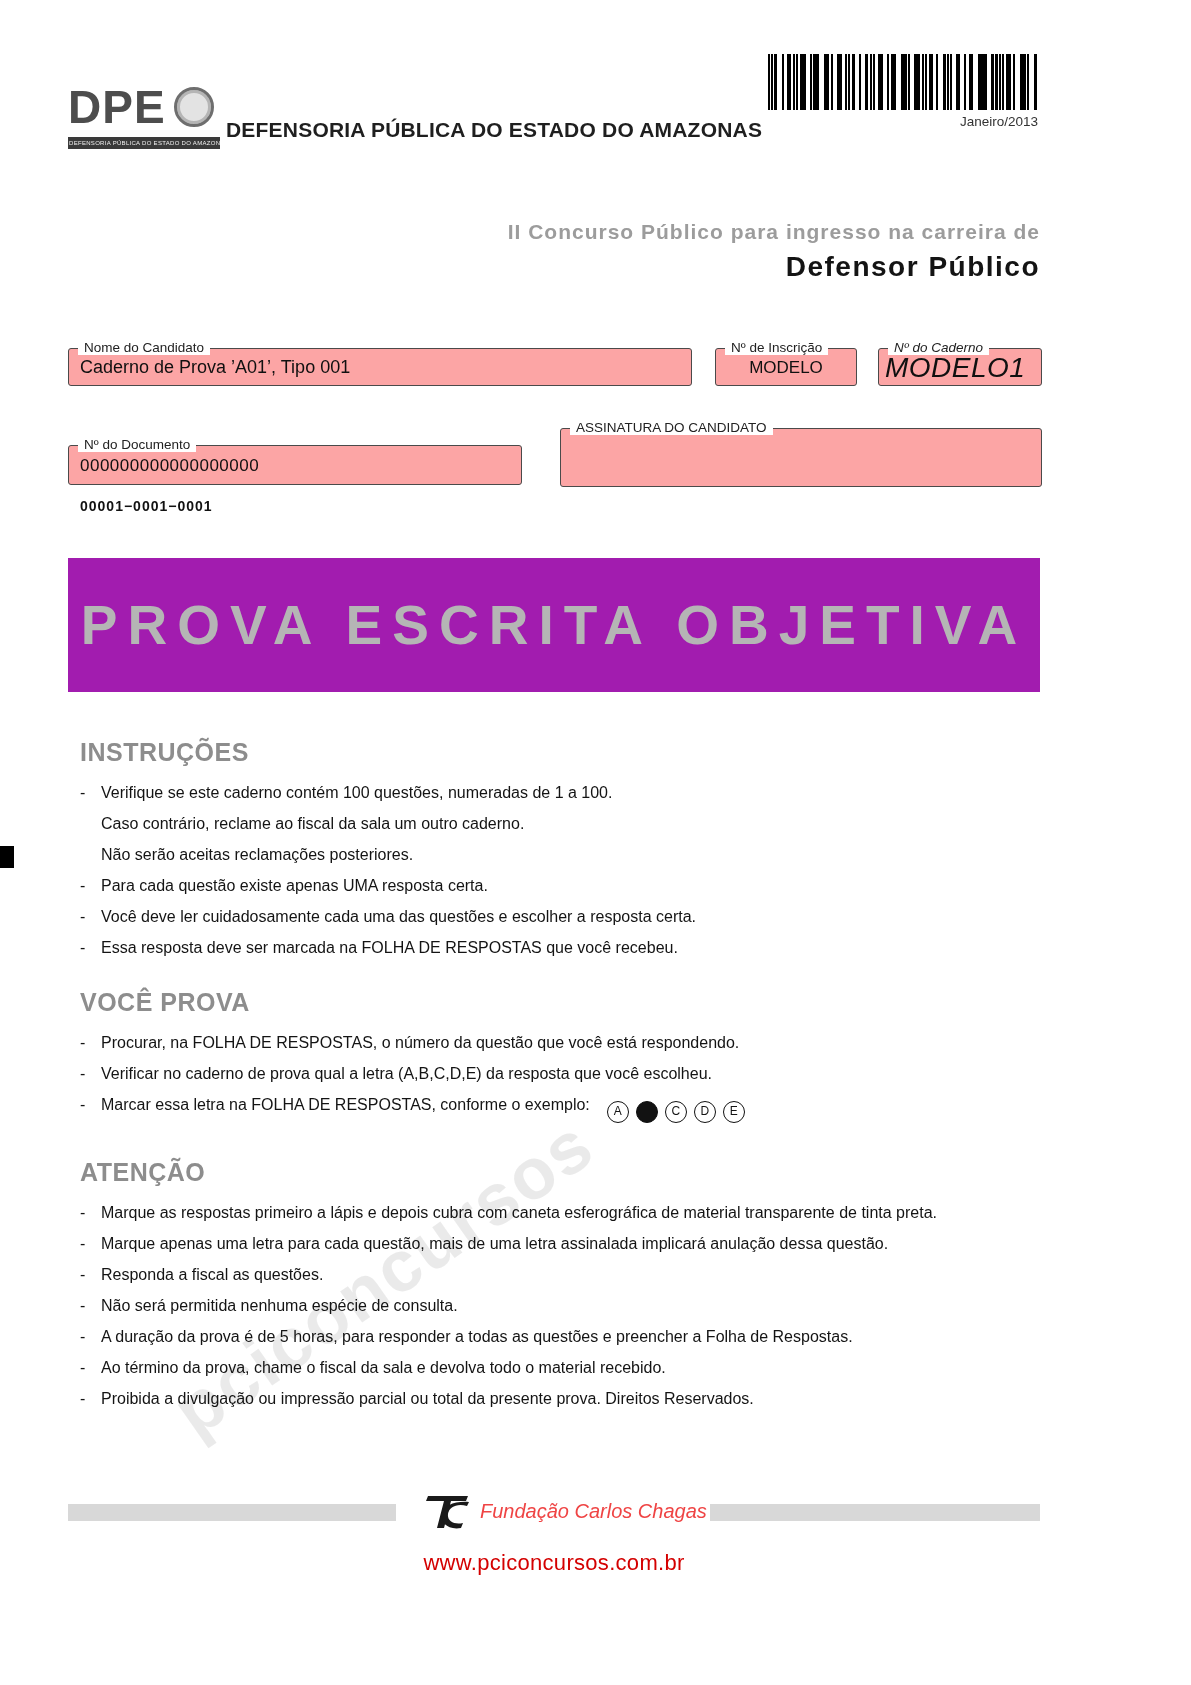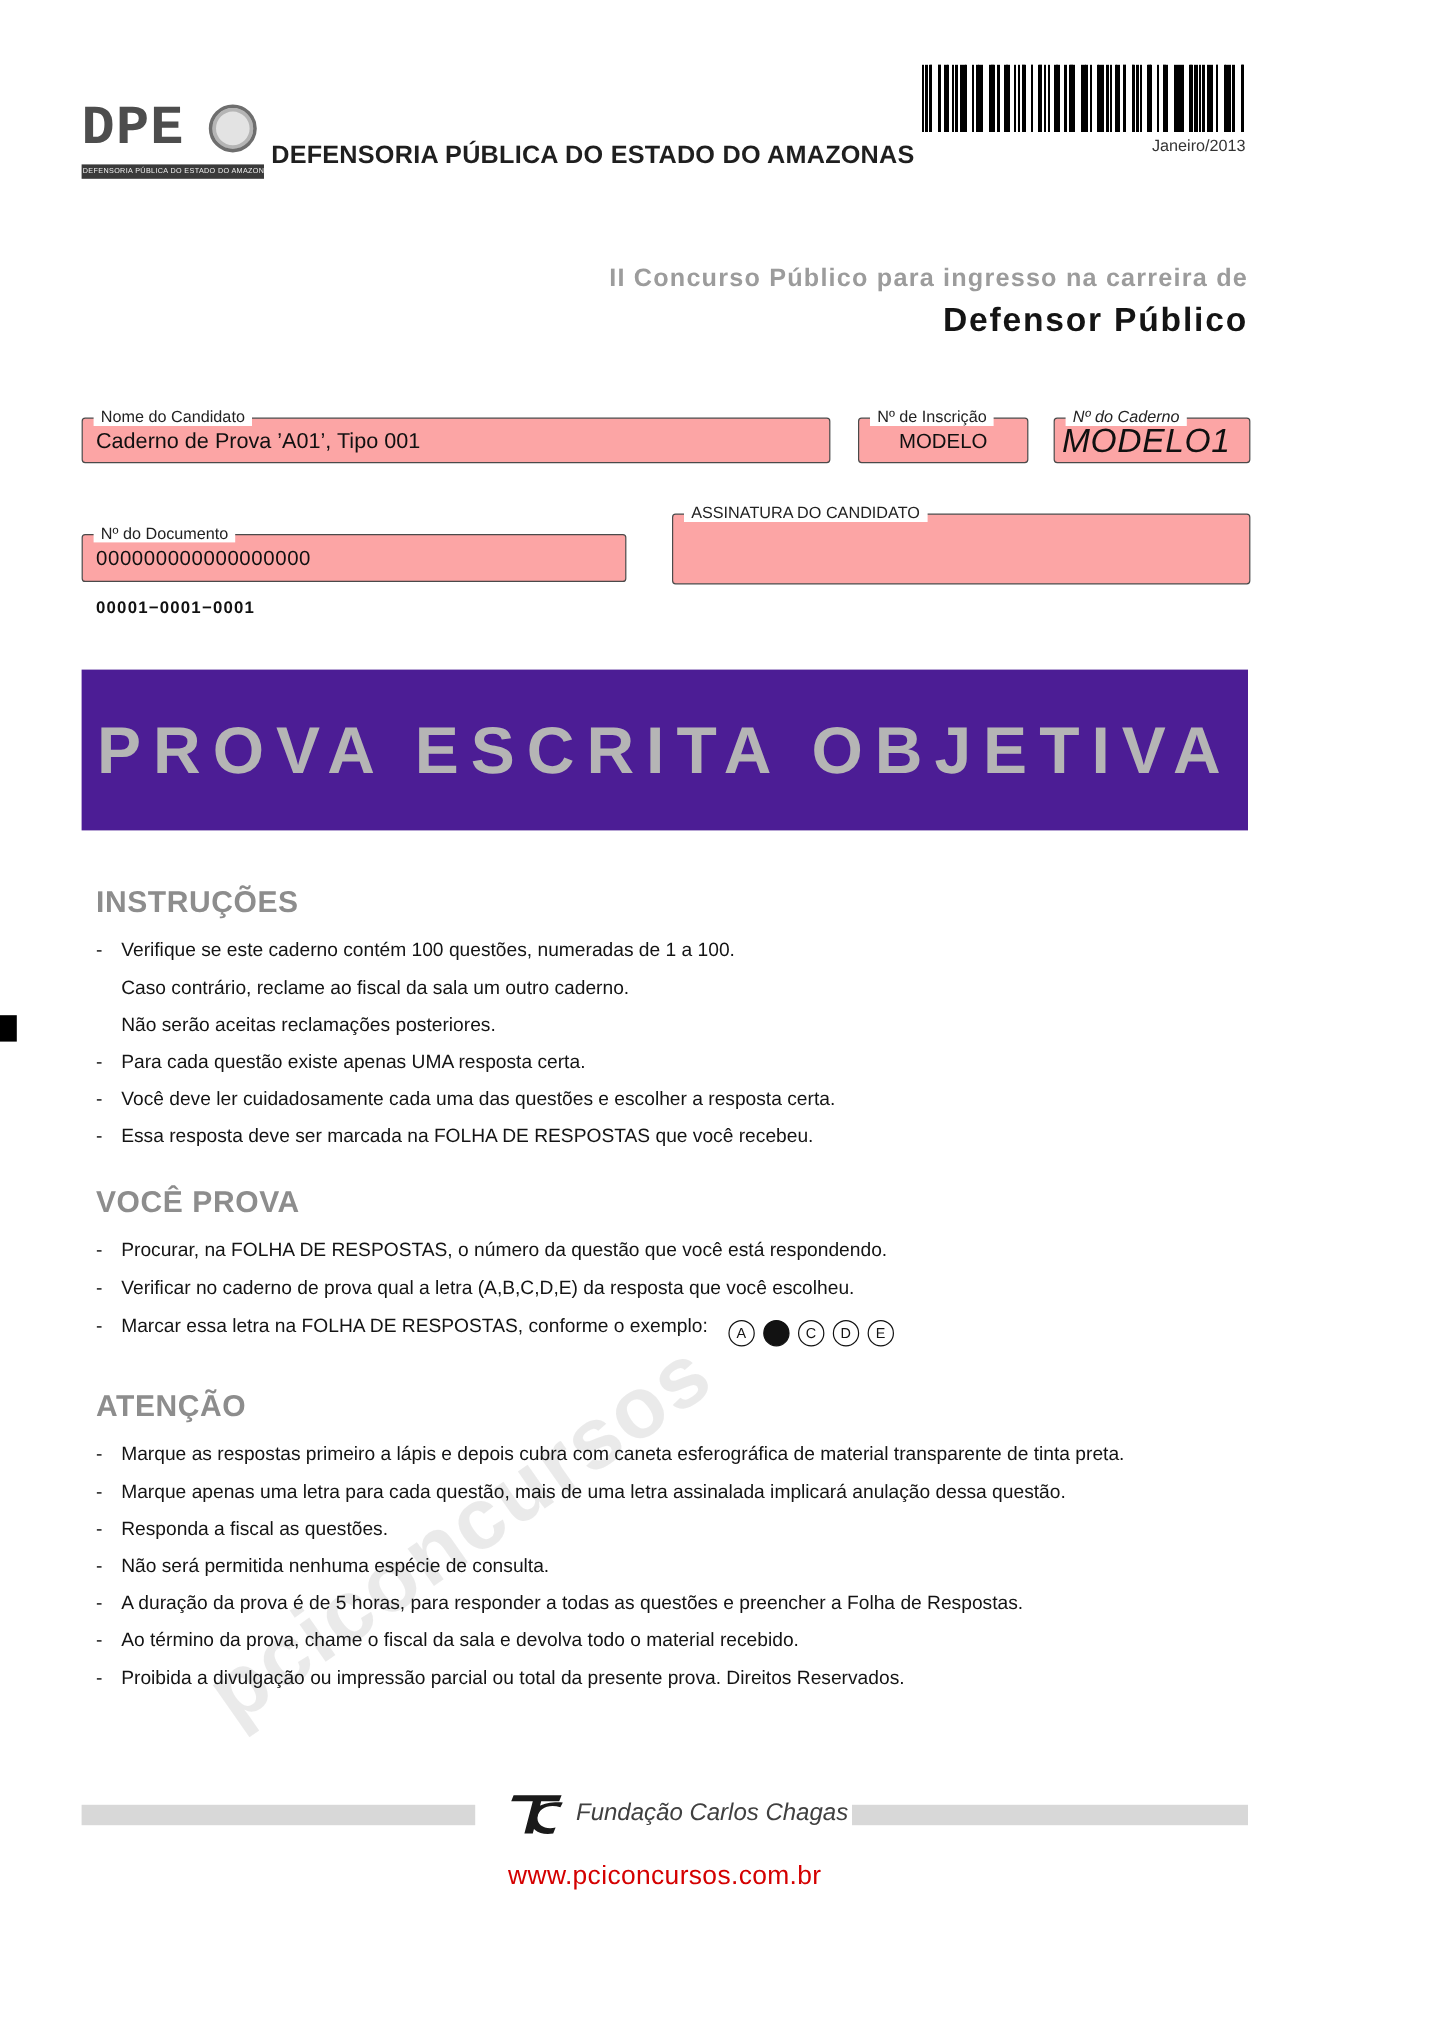--- a/index.html
+++ b/index.html
@@ -6,21 +6,21 @@
   body{
     width:1191px;height:1685px;position:relative;background:#ffffff;
     font-family:"Liberation Sans", sans-serif;color:#141414;overflow:hidden;
   }
   .page{position:absolute;left:68px;top:0;width:972px;height:1685px;}
 
   
   .logo{position:absolute;left:0;top:82px;width:152px;}
   .logo-art{position:relative;height:52px;}
   .logo-dpe{
-    font-family:Liberation Mono, monospace;font-size:46px;line-height:50px;
+    font-family:Liberation Sans, sans-serif;font-size:46px;line-height:50px;
     font-weight:bold;color:#4d4d4d;letter-spacing:1px;
   }
   .logo-emblem{
     position:absolute;left:106px;top:5px;width:34px;height:34px;border-radius:50%;
     border:3px solid #6e6e6e;background:#e3e3e3;box-shadow:inset 0 0 0 3px #b5b5b5;
   }
   .logo-caption{
     margin-top:3px;background:#3a3a3a;color:#f0f0f0;font-size:6px;line-height:8px;
     padding:2px 1px;text-align:center;letter-spacing:0.3px;width:150px;white-space:nowrap;overflow:hidden;
   }
@@ -55,21 +55,21 @@
   .box-cad .fvalue{font-size:28px;padding:3px 6px;letter-spacing:0.5px;}
   .box-doc{left:0;top:445px;width:452px;height:38px;}
   .box-doc .fvalue{font-size:17px;padding-top:10px;letter-spacing:0.5px;}
   .box-sig{left:492px;top:428px;width:480px;height:57px;}
   .serial{
     position:absolute;left:12px;top:498px;font-size:14px;font-weight:700;
     letter-spacing:1px;color:#111;
   }
 
   
-  .banner{position:absolute;left:0;top:558px;width:972px;height:134px;background:#4c1d95;}
+  .banner{position:absolute;left:0;top:558px;width:972px;height:134px;background:#a21caf;}
   .banner-title{
     text-align:center;line-height:134px;font-size:55px;font-weight:700;
     letter-spacing:10px;color:#b5b5b5;white-space:nowrap;
   }
 
   
   .section{position:absolute;left:12px;width:960px;z-index:2;}
   .sec-instructions{top:738px;}
   .sec-voce{top:988px;}
   .sec-atencao{top:1158px;}
@@ -89,21 +89,21 @@
     position:absolute;left:90px;top:1385px;z-index:1;
     transform:rotate(-35deg);transform-origin:left top;
     font-size:72px;font-weight:700;color:#c6c6c6;opacity:0.35;letter-spacing:2px;white-space:nowrap;
   }
 
   
   .fbar{position:absolute;top:1504px;height:17px;background:#d8d8d8;}
   .fbar-left{left:0;width:328px;}
   .fbar-right{left:642px;width:330px;}
   .fcc-row{position:absolute;left:356px;top:1492px;display:flex;align-items:center;gap:10px;}
-  .fcc-name{font-style:italic;font-size:20px;color:#404040;white-space:nowrap;}
+  .fcc-name{font-style:italic;font-size:20px;color:#ef4444;white-space:nowrap;}
   .website{
     position:absolute;left:0;top:1550px;width:972px;text-align:center;
     font-size:22px;color:#d40000;letter-spacing:0.3px;
   }
 
   .print-mark{position:absolute;left:0;top:846px;width:14px;height:22px;background:#000;}
 </style>
 </head>
 <body>
 

